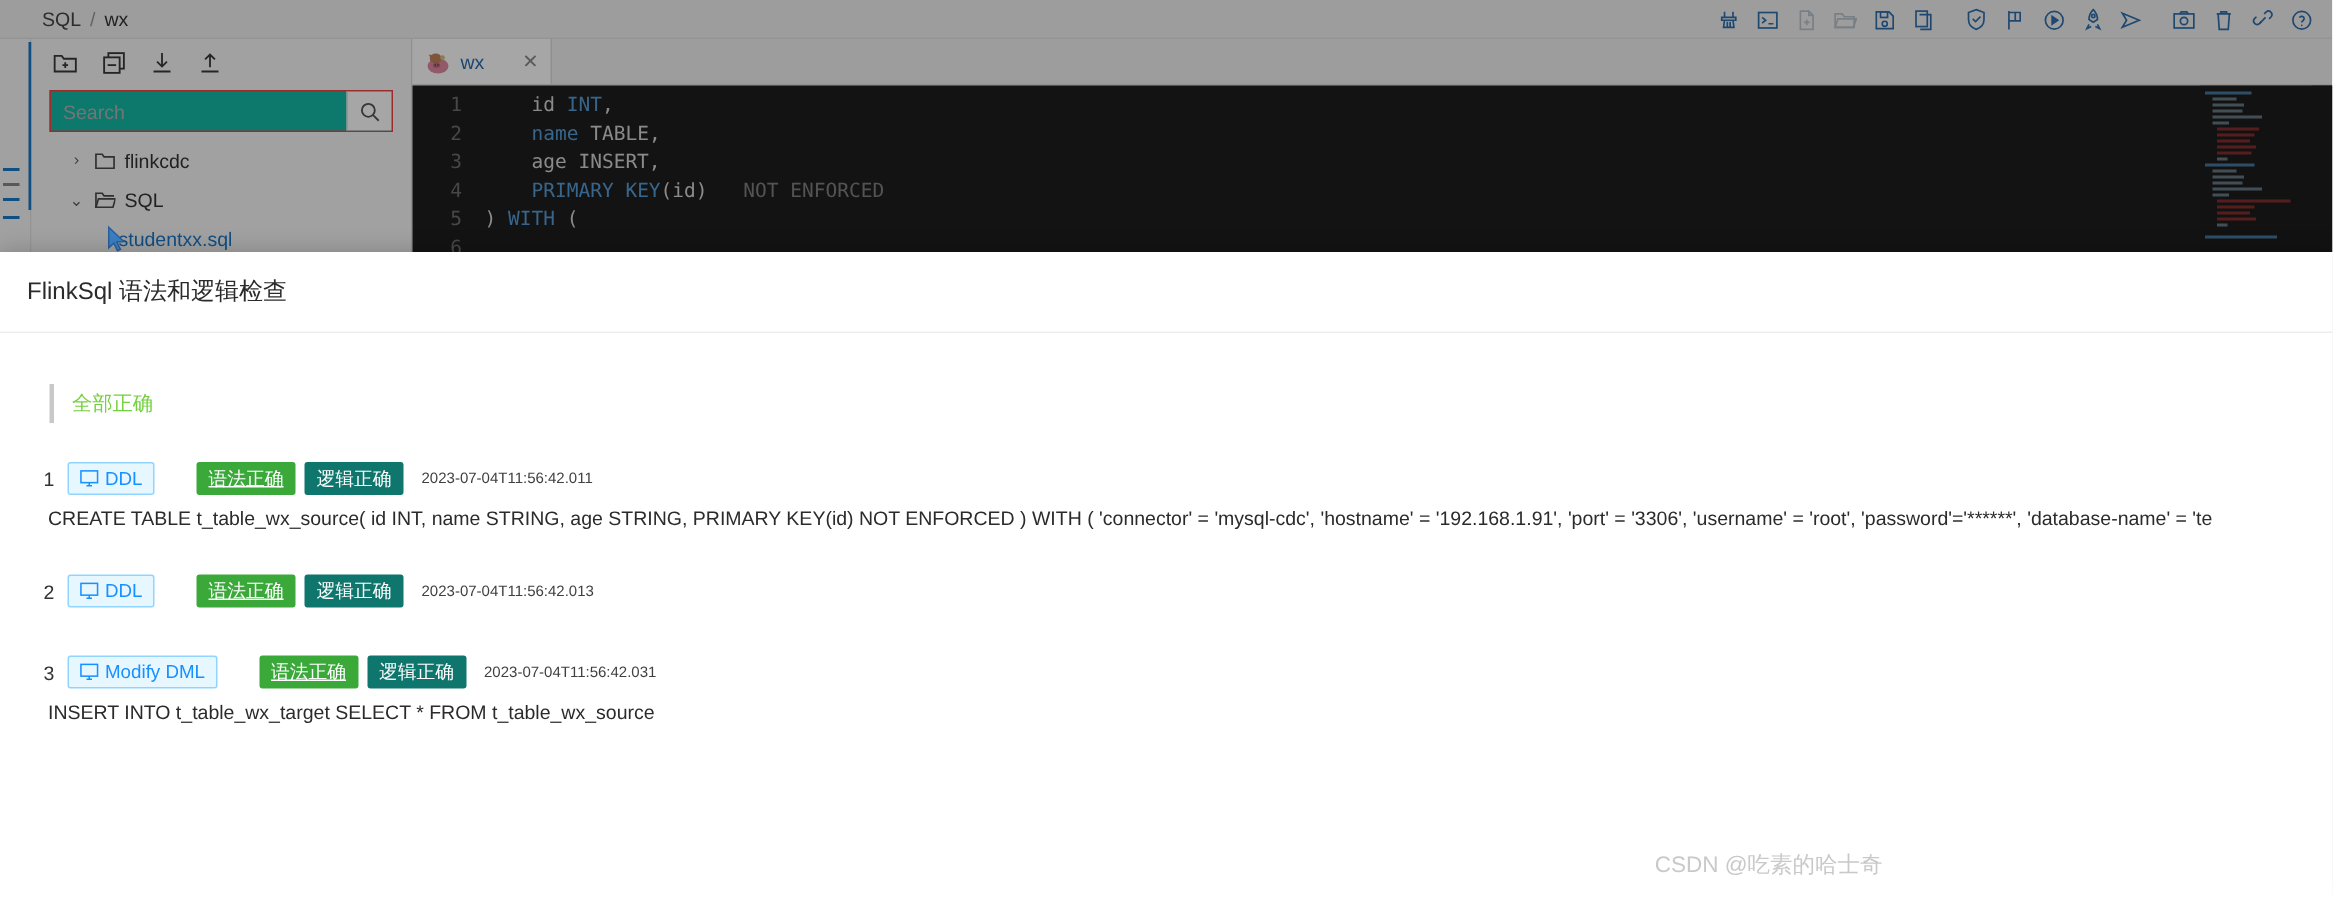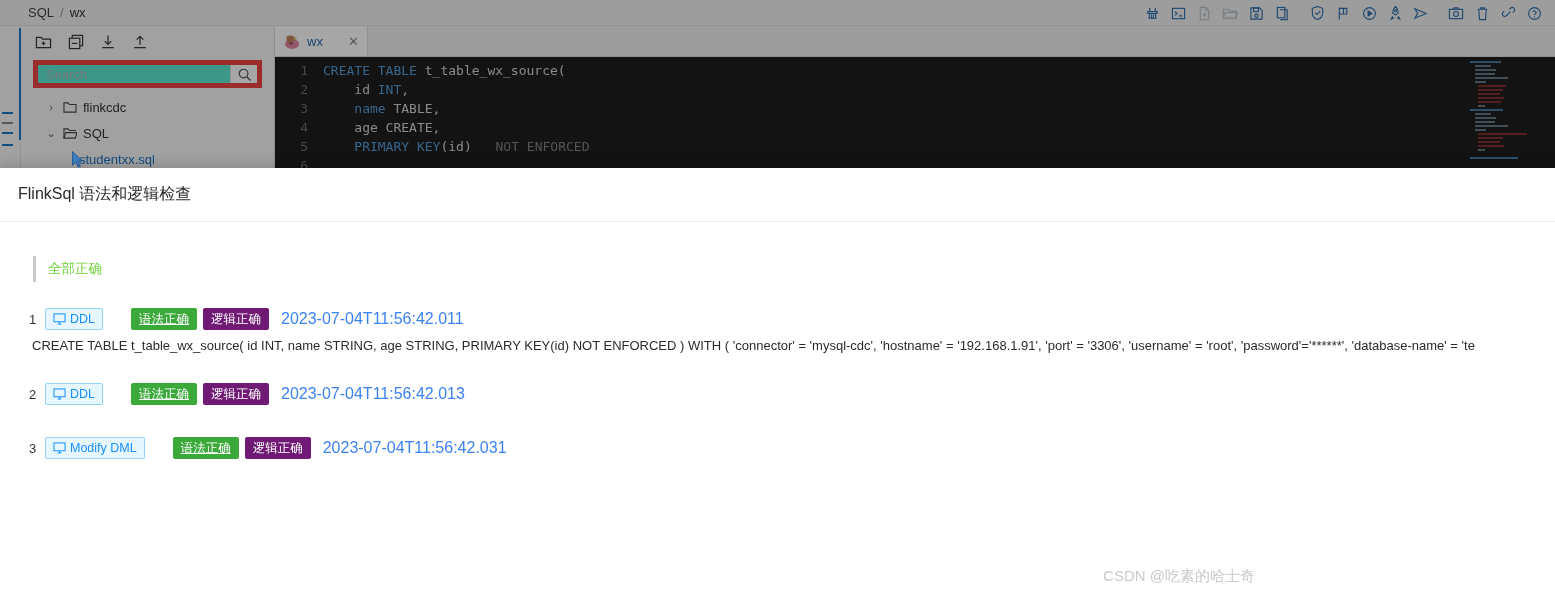--- a/index.html
+++ b/index.html
@@ -76,22 +76,22 @@
   .side-tools {
     height: 32px; display: flex; align-items: center; gap: 16px;
     padding-left: 14px;
     color: #3a3a3a;
   }
   .side-tools svg { display: block; }
   .search-row {
     margin: 2px 12px 0 12px;
     height: 28px;
     display: flex;
-    border: 5px solid #ef4444;
-    background: #5eead4;
+    border: 1px solid #ef4444;
+    background: #14b8a6;
   }
   .search-row input {
     flex: 1; border: none; outline: none;
     padding: 0 8px; font-size: 13px; color: #333;
     background: transparent;
     font-family: "Liberation Sans", sans-serif;
   }
   .search-row input::placeholder { color: #b4b4b4; }
   .search-btn {
     width: 30px; border-left: 1px solid #e3e3e3;
@@ -198,23 +198,23 @@
     margin-right: 28px;
   }
   .tag-type svg { display:block; }
   .tag-ok {
     display: inline-flex; align-items: center; justify-content: center;
     height: 22px; padding: 0 8px;
     font-size: 12.5px; color: #fff;
     border-radius: 2px;
   }
   .tag-green { background: #3aa93a; margin-right: 6px; text-decoration: underline; }
-  .tag-blue  { background: #701a75; }
+  .tag-blue  { background: #0f766e; }
   .ts {
-    margin-left: 12px; font-size: 16px; color: #3b82f6;
+    margin-left: 12px; font-size: 10px; color: #404040;
   }
   .sql-text {
     padding-left: 32px;
     margin-top: 6px;
     font-size: 13px; color: #2b2b2b;
     white-space: nowrap; overflow: hidden;
   }
 
   .watermark {
     position: absolute; right: 16px; bottom: 12px;
@@ -436,25 +436,25 @@
       <div class="code-area">
         <div class="gutter" id="gutter">
             <div>1</div>
             <div>2</div>
             <div>3</div>
             <div>4</div>
             <div>5</div>
             <div>6</div>
           </div>
         <div class="codelines" id="codelines">
-            <div class="ln"><span class="k">CREATE</span><span> </span><span class="k">TABLE</span><span> t_table_wx_source(</span></div>
             <div class="ln"><span>    id </span><span class="k">INT</span><span>,</span></div>
             <div class="ln"><span>    </span><span class="k">name</span><span> TABLE,</span></div>
-            <div class="ln"><span>    age CREATE,</span></div>
+            <div class="ln"><span>    age INSERT,</span></div>
             <div class="ln"><span>    </span><span class="k">PRIMARY KEY</span><span>(id) </span><span class="kg">NOT ENFORCED</span></div>
+            <div class="ln"><span>) </span><span class="k">WITH</span><span> (</span></div>
           </div>
         <div class="vscroll"></div>
         <div class="minimap" id="minimap">
             <div class="mm-line" style="width: 38%; background: rgb(74, 126, 168); margin-left: 0px;"></div>
             <div class="mm-line" style="width: 20%; background: rgb(107, 127, 140); margin-left: 6%;"></div>
             <div class="mm-line" style="width: 26%; background: rgb(107, 127, 140); margin-left: 6%;"></div>
             <div class="mm-line" style="width: 24%; background: rgb(107, 127, 140); margin-left: 6%;"></div>
             <div class="mm-line" style="width: 40%; background: rgb(107, 127, 140); margin-left: 6%;"></div>
             <div class="mm-line" style="width: 14%; background: rgb(107, 127, 140); margin-left: 6%;"></div>
             <div class="mm-line" style="width: 34%; background: rgb(138, 47, 47); margin-left: 10%;"></div>
@@ -540,19 +540,20 @@
                     <rect x="1" y="1" width="12" height="8.5"></rect>
                     <path d="M5 11.8h4M7 9.5v2.3"></path>
                   </svg>
                 </span>
                 <span>Modify DML</span>
               </span>
               <span class="tag-ok tag-green">语法正确</span>
               <span class="tag-ok tag-blue">逻辑正确</span>
               <span class="ts">2023-07-04T11:56:42.031</span>
             </div>
+            <div class="sql-text">INSERT INTO t_table_wx_target SELECT * FROM t_table_wx_source</div>
           </div>
         </div>
     </div>
   </div>
 
   <div class="watermark">CSDN @吃素的哈士奇</div>
 </div>
 
 </body></html>

